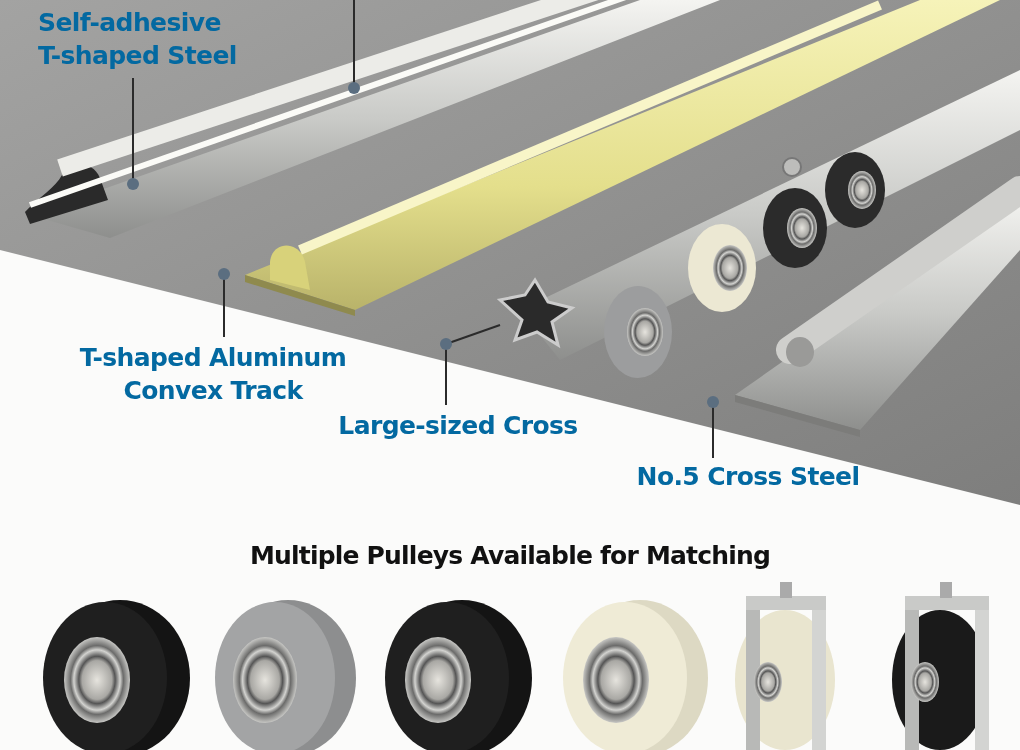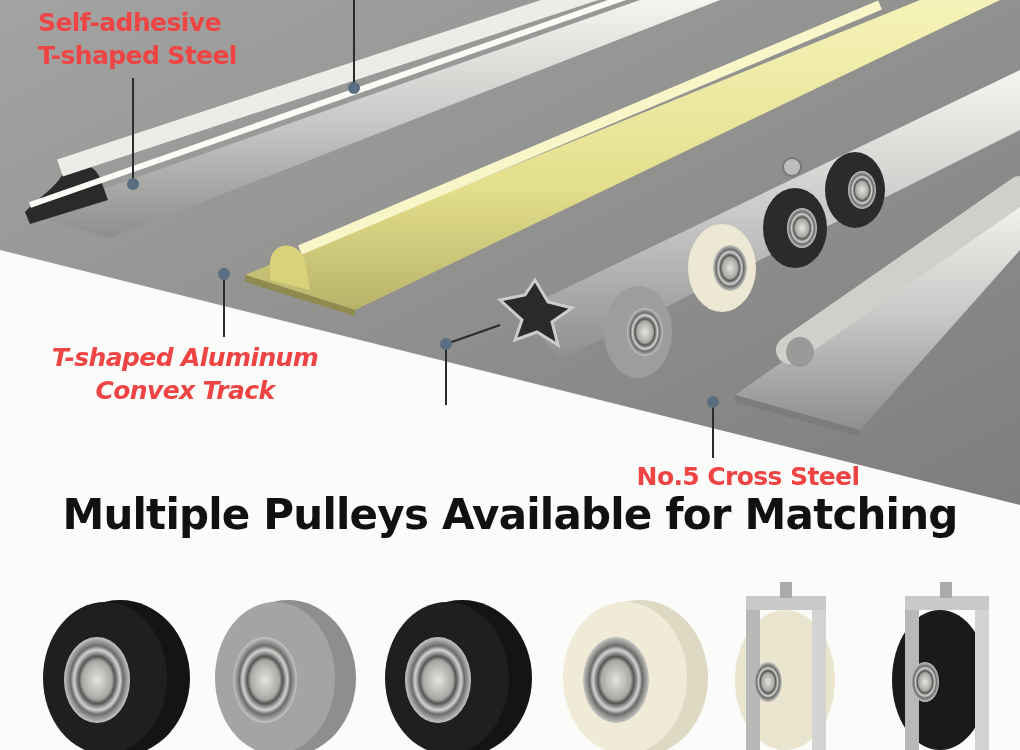--- a/index.html
+++ b/index.html
@@ -1,27 +1,27 @@
 <!DOCTYPE html>
 <html><head>
 <meta charset="utf-8">
 <style>
   html, body { margin: 0; padding: 0; }
   body { width: 1020px; height: 750px; overflow: hidden; background: #fbfbfa; font-family: "Liberation Sans", sans-serif; }
   .stage { position: relative; width: 1020px; height: 750px; overflow: hidden; }
   .scene { position: absolute; left: 0; top: 0; }
   .label {
-    position: absolute; color: #ef4444; font-weight: 700; font-size: 25px;
+    position: absolute; color: #0369a1; font-weight: 700; font-size: 25px;
     line-height: 33px; text-align: center; white-space: nowrap;
     font-family: "DejaVu Sans", sans-serif; letter-spacing: -0.6px;
   }
   .label.left { text-align: left; }
   .heading {
-    position: absolute; left: 0; width: 1020px; top: 490px; text-align: center;
-    font-family: "DejaVu Sans", sans-serif; font-weight: 700; font-size: 42px; color: #111;
+    position: absolute; left: 0; width: 1020px; top: 541px; text-align: center;
+    font-family: "DejaVu Sans", sans-serif; font-weight: 700; font-size: 25px; color: #111;
     letter-spacing: -0.8px;
   }
 </style>
 </head>
 <body>
 
 <div class="stage">
 
   <svg class="scene" width="1020" height="750" viewBox="0 0 1020 750">
     <defs>
@@ -148,26 +148,27 @@
         <ellipse cx="925" cy="682" rx="14" ry="20" fill="url(#bearing)"></ellipse>
       </g>
     </g>
   </svg>
 
   <div class="label left" style="left:38px; top:6px;">
     <div>Self-adhesive</div>
     <div>T-shaped Steel</div>
   </div>
 
-  <div class="label" style="left:40px; top:341px; width:290px;font-style:italic;">
+  <div class="label" style="left:68px; top:341px; width:290px;">
     <div>T-shaped Aluminum</div>
     <div>Convex Track</div>
   </div>
 
   <div class="label" style="left:332px; top:409px; width:252px;">
+    <div>Large-sized Cross</div>
   </div>
 
   <div class="label" style="left:633px; top:460px; width:230px;">
     <div>No.5 Cross Steel</div>
   </div>
 
   <div class="heading">Multiple Pulleys Available for Matching</div>
 </div>
 
 </body></html>

